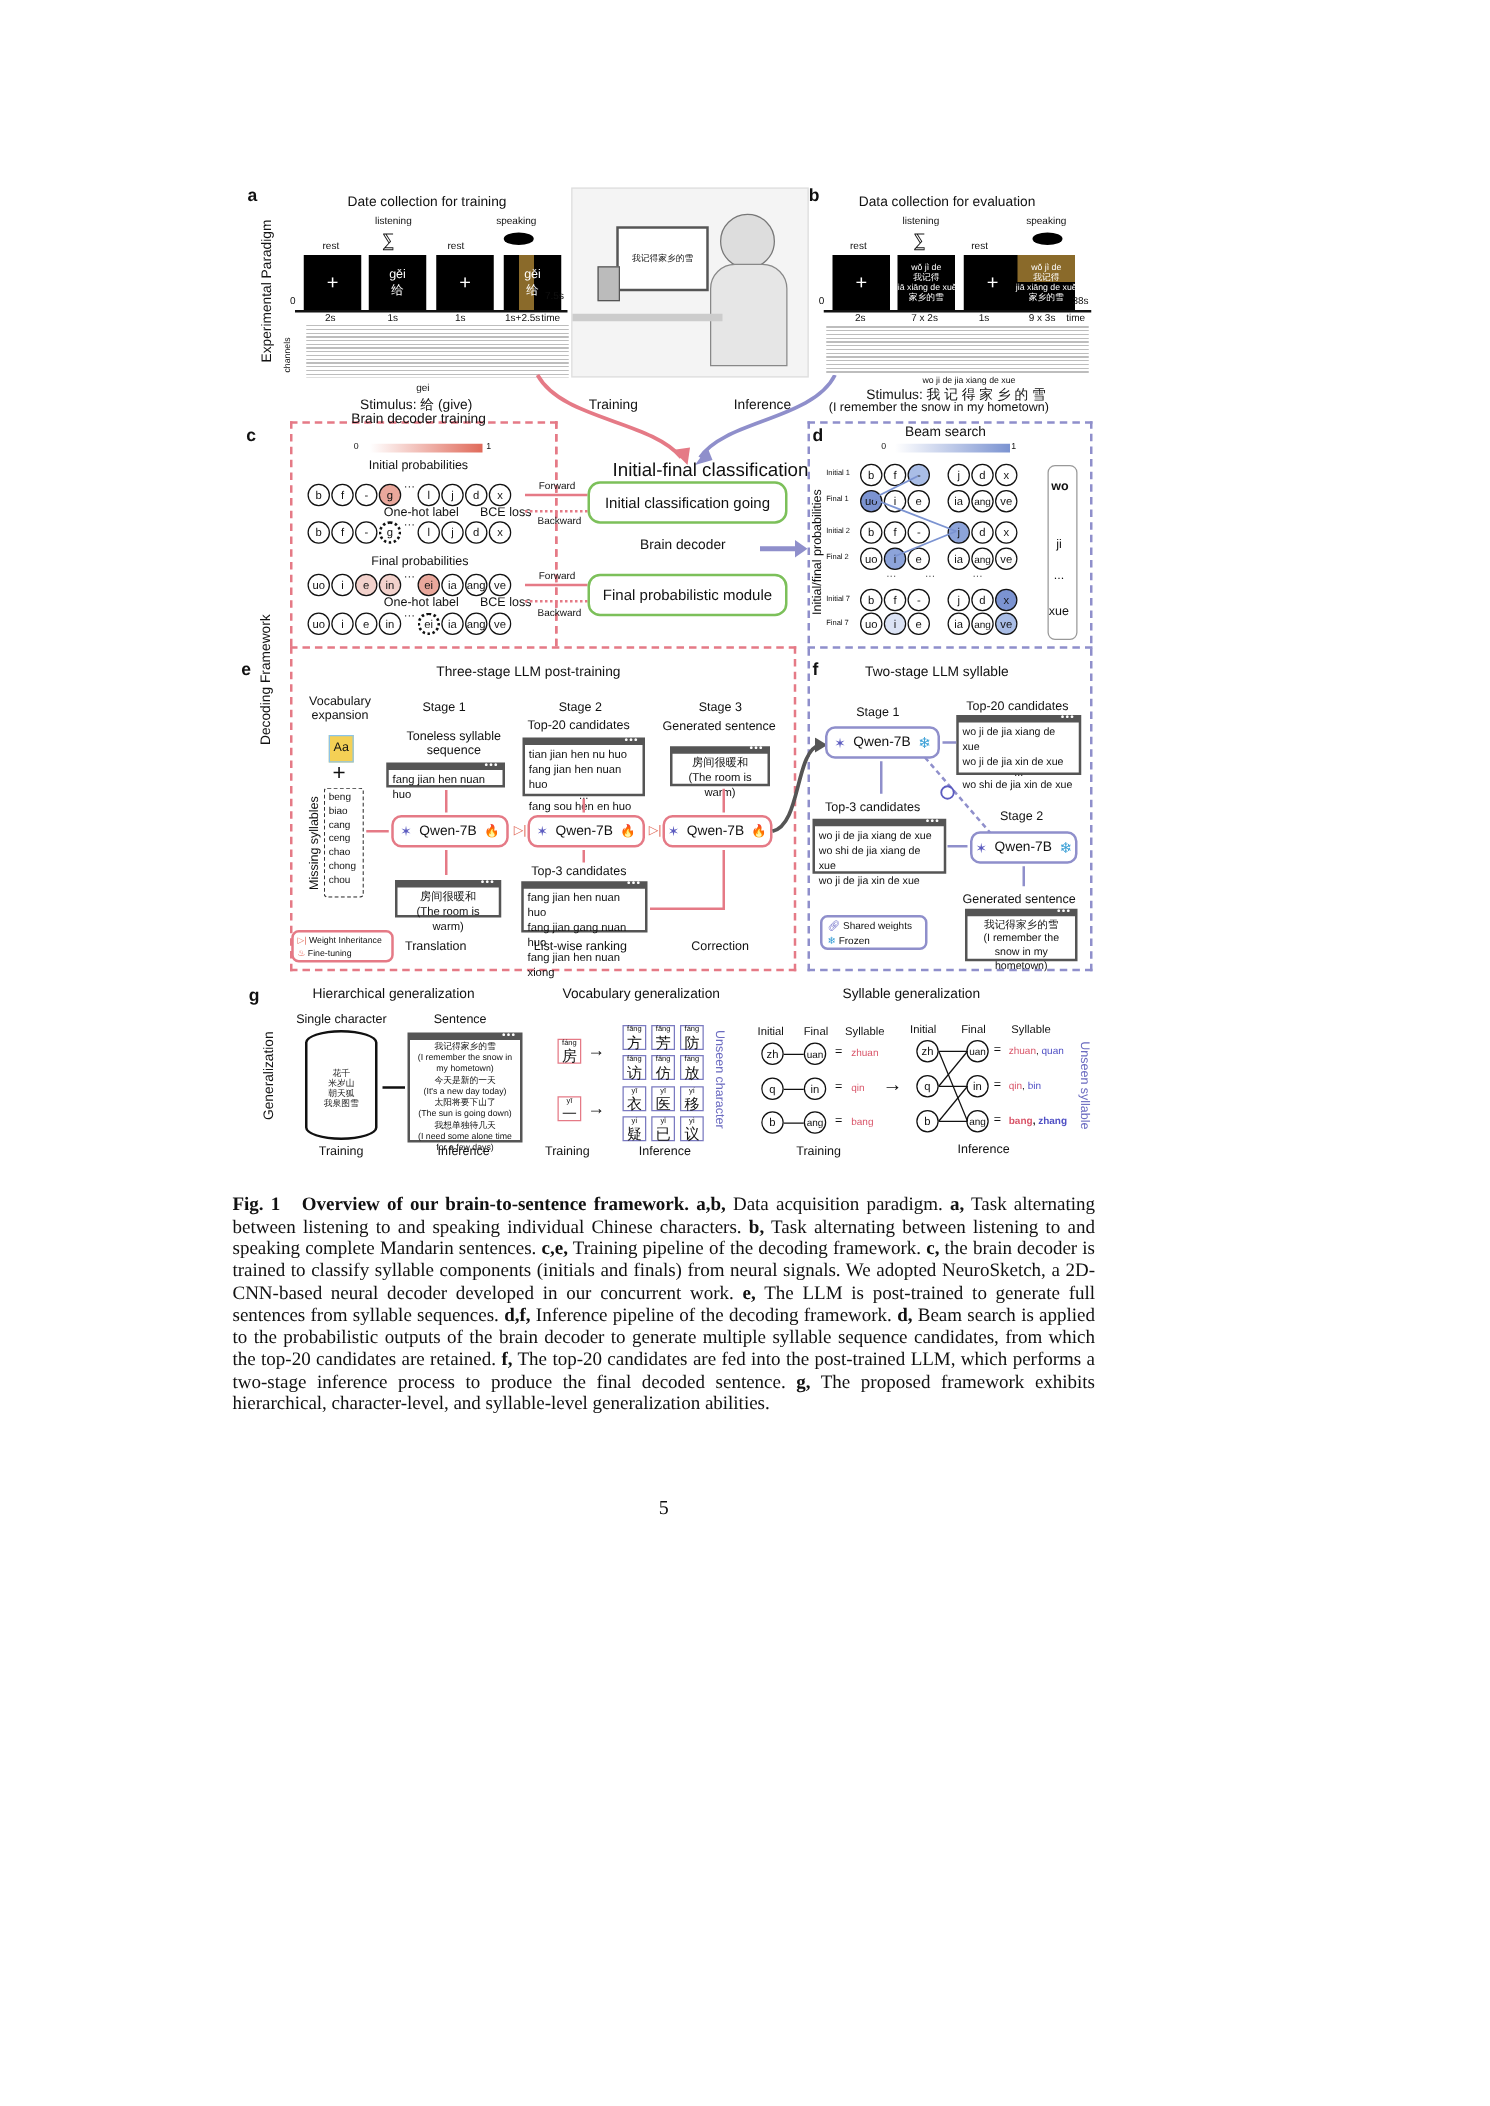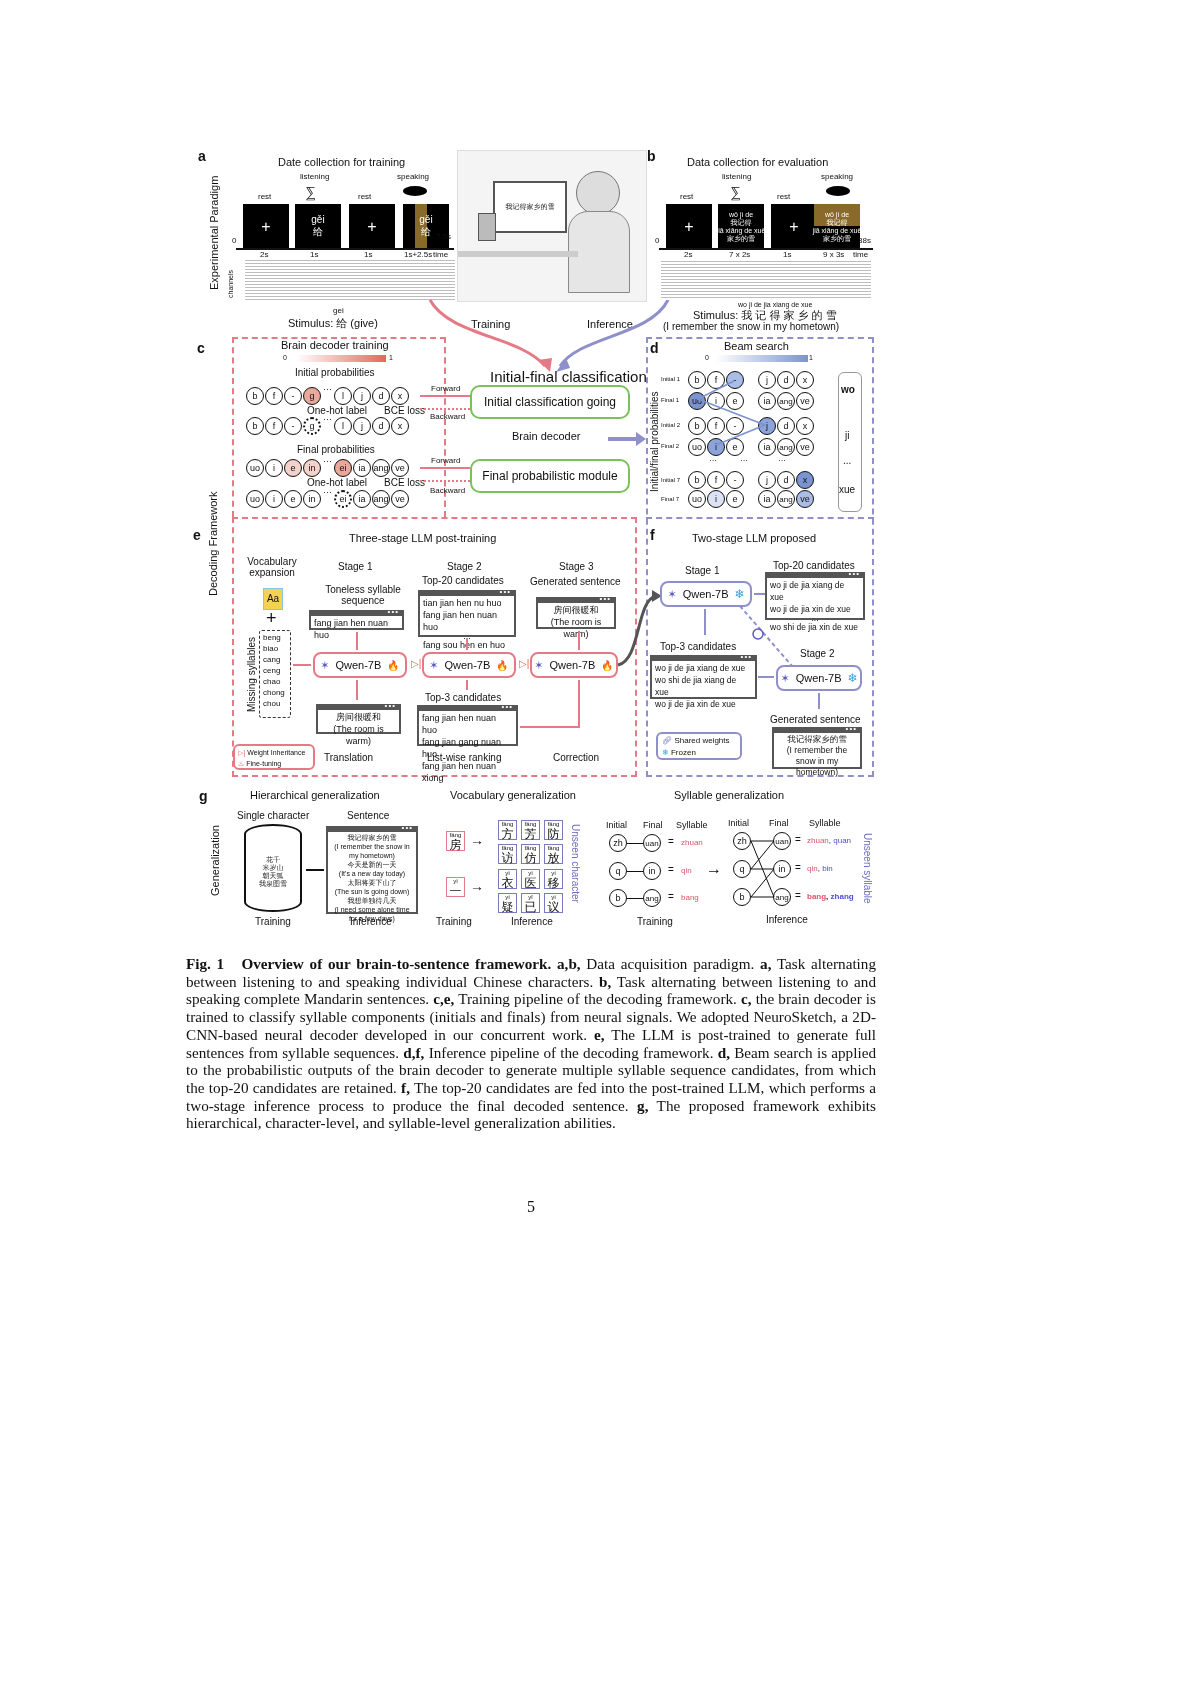--- a/index.html
+++ b/index.html
@@ -111,21 +111,21 @@
   <div class="t" style="left:693px;top:308px;font-size:11px;">Stimulus: 我 记 得 家 乡 的 雪</div>
   <div class="t" style="left:663px;top:321px;font-size:10px;">(I remember the snow in my hometown)</div>
 
   <div class="vlabel" style="left:207px;top:596px;font-size:11px;">Decoding Framework</div>
 
   <span class="panel-letter" style="left:197px;top:340px;">c</span>
   <div class="dash-red" style="left:232px;top:337px;width:214px;height:180px;border-bottom:none;"></div>
   <div class="dash-red" style="left:232px;top:517px;width:405px;height:260px;border-top:2px dashed #e57a86;"></div>
   <div class="abs" style="left:444px;top:337px;width:0;height:180px;border-left:2px dashed #e57a86;"></div>
 
-  <div class="t" style="left:281px;top:339px;font-size:11px;">Brain decoder training</div>
+  <div class="t" style="left:281px;top:329px;font-size:11px;">Brain decoder training</div>
   <div class="t" style="left:283px;top:354px;font-size:7px;">0</div>
   <div class="abs" style="left:296px;top:355px;width:90px;height:7px;background:linear-gradient(90deg,#fff,#e06a5a);"></div>
   <div class="t" style="left:389px;top:354px;font-size:7px;">1</div>
   <div class="t" style="left:295px;top:367px;font-size:10px;">Initial probabilities</div>
 
   <div class="circ" style="left:246px;top:387px;">b</div>
   <div class="circ" style="left:265px;top:387px;">f</div>
   <div class="circ" style="left:284px;top:387px;">-</div>
   <div class="circ" style="left:303px;top:387px;background:#eaa89c;">g</div>
   <div class="t" style="left:323px;top:384px;font-size:9px;">···</div>
@@ -340,21 +340,21 @@
     <div><span style="color:#e34c3c;">♨</span> <span>Fine-tuning</span></div>
   </div>
 
   <svg class="abs" style="left:616px;top:590px;" width="45" height="80">
     <path d="M2,75 C25,70 20,10 40,6" stroke="#555" stroke-width="3" fill="none"></path>
     <polygon points="36,0 46,6 36,12" fill="#555"></polygon>
   </svg>
 
   <div class="abs" style="left:646px;top:517px;width:228px;border-top:2px dashed #8f8fcb;"></div>
   <span class="panel-letter" style="left:650px;top:527px;">f</span>
-  <div class="t" style="left:692px;top:532px;font-size:11px;">Two-stage LLM proposed</div>
+  <div class="t" style="left:692px;top:532px;font-size:11px;">Two-stage LLM syllable</div>
   <div class="t" style="left:685px;top:565px;font-size:10px;">Stage 1</div>
   <div class="qwen blue" style="left:660px;top:581px;width:92px;height:26px;">
       <span style="color:#5c5cc0;">✶</span>
       <span>Qwen-7B</span>
       <span style="color:#3a9fd6;font-size:12px;">❄</span>
     </div>
   <div class="t" style="left:773px;top:560px;font-size:10px;">Top-20 candidates</div>
   <div class="win" style="left:765px;top:572px;width:100px;height:48px;font-size:8.5px;">
       <span class="dots">•••</span>
     <div>wo ji de jia xiang de xue</div>

